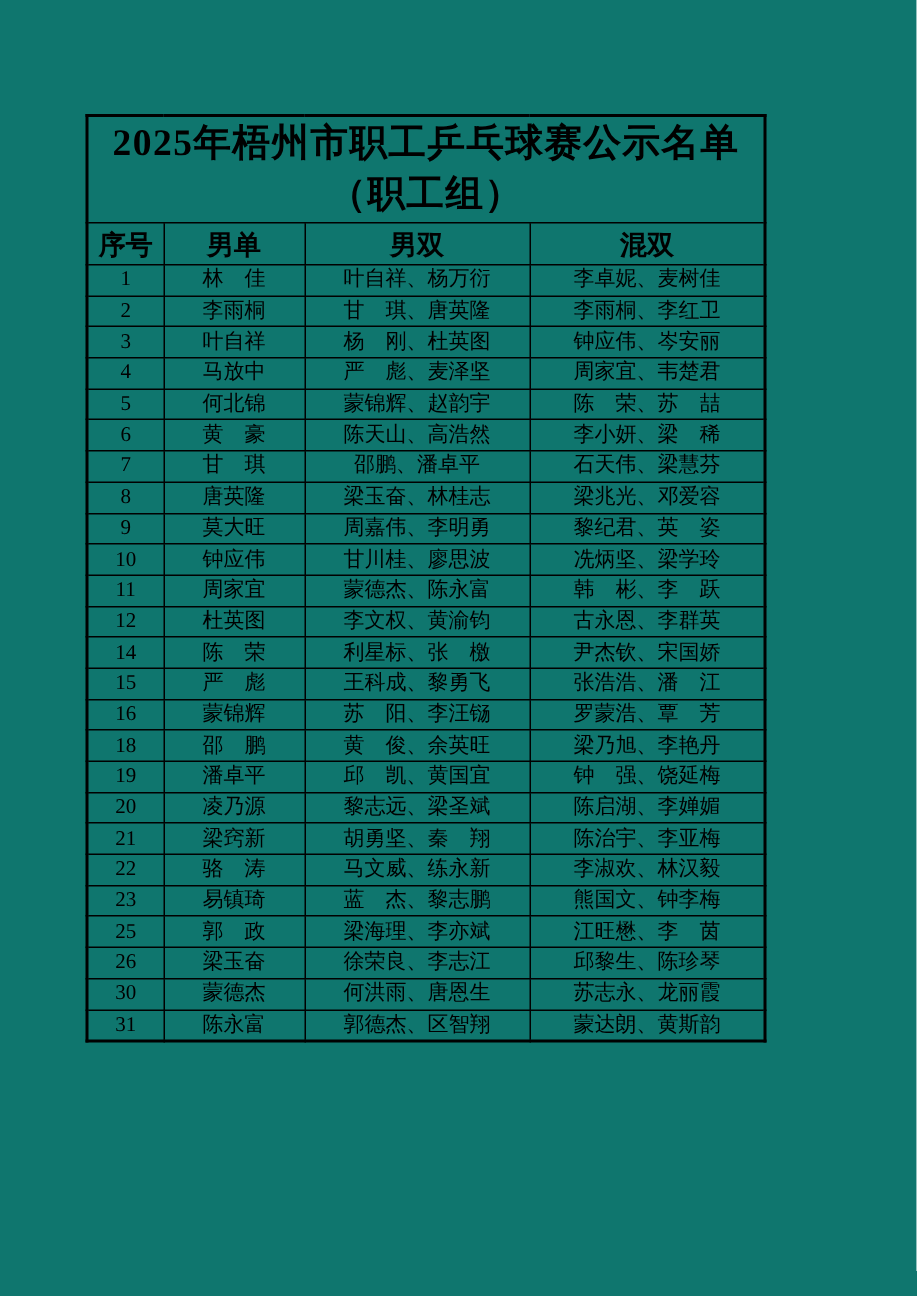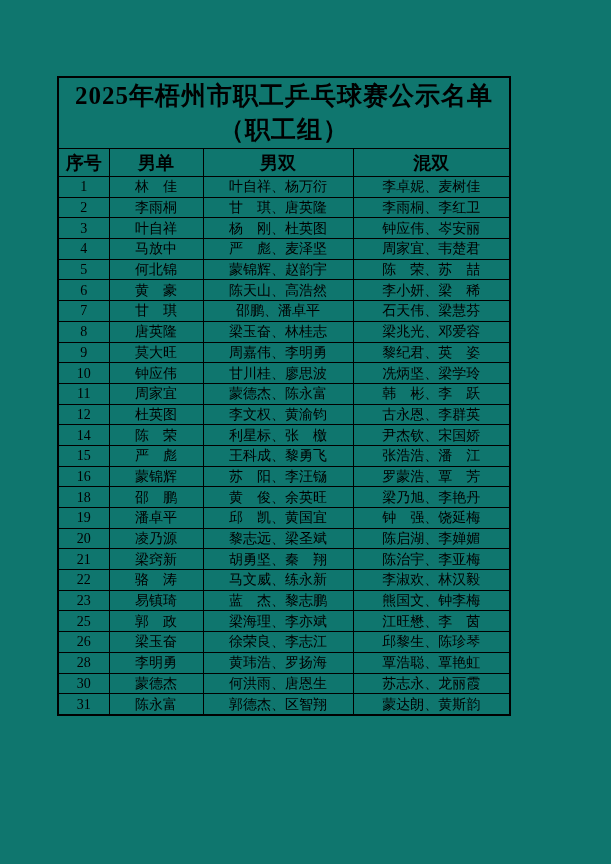--- a/index.html
+++ b/index.html
@@ -211,26 +211,20 @@
         <td class="cell">梁海理、李亦斌</td>
         <td class="cell">江旺懋、李　茵</td>
       </tr>
       <tr>
         <td class="cell">26</td>
         <td class="cell">梁玉奋</td>
         <td class="cell">徐荣良、李志江</td>
         <td class="cell">邱黎生、陈珍琴</td>
       </tr>
       <tr>
-        <td class="cell">28</td>
-        <td class="cell">李明勇</td>
-        <td class="cell">黄玮浩、罗扬海</td>
-        <td class="cell">覃浩聪、覃艳虹</td>
-      </tr>
-      <tr>
         <td class="cell">30</td>
         <td class="cell">蒙德杰</td>
         <td class="cell">何洪雨、唐恩生</td>
         <td class="cell">苏志永、龙丽霞</td>
       </tr>
       <tr>
         <td class="cell">31</td>
         <td class="cell">陈永富</td>
         <td class="cell">郭德杰、区智翔</td>
         <td class="cell">蒙达朗、黄斯韵</td>

